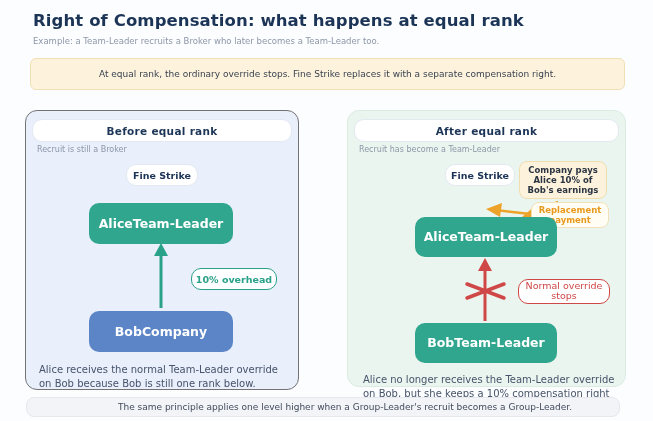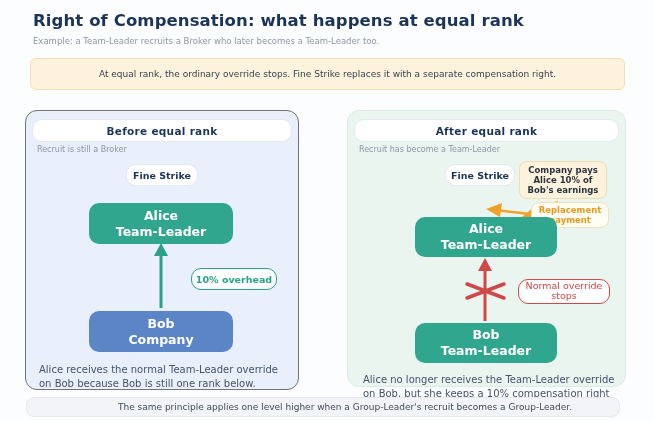--- a/index.html
+++ b/index.html
@@ -42,21 +42,21 @@
   .pill{
     position:absolute;background:#ffffff;border:1px solid #e3e8f1;border-radius:10px;
     display:flex;align-items:center;justify-content:center;text-align:right;
     font-weight:700;color:#1c3557;
   }
   .fine-strike{font-size:9.5px;}
   .panel.left .fine-strike{left:100px;top:53px;width:70px;height:20px;}
   .panel.right .fine-strike{left:97px;top:53px;width:68px;height:20px;}
   .box{
     position:absolute;border-radius:10px;color:#ffffff;text-align:center;
-    display:flex;flex-direction:column;align-items:center;justify-content:center;
+    display:flex;flex-direction:row;align-items:center;justify-content:center;
     font-size:12.5px;font-weight:700;line-height:1.25;
   }
   .box.teal{background:#31a68e;}
   .box.blue{background:#5b85c6;}
   .panel.left .alice{left:63px;top:92px;width:144px;height:41px;}
   .panel.left .bob{left:63px;top:200px;width:144px;height:41px;}
   .panel.right .alice{left:67px;top:106px;width:142px;height:40px;}
   .panel.right .bob{left:67px;top:212px;width:142px;height:40px;}
   .overhead{
     left:165px;top:157px;width:84px;height:20px;

